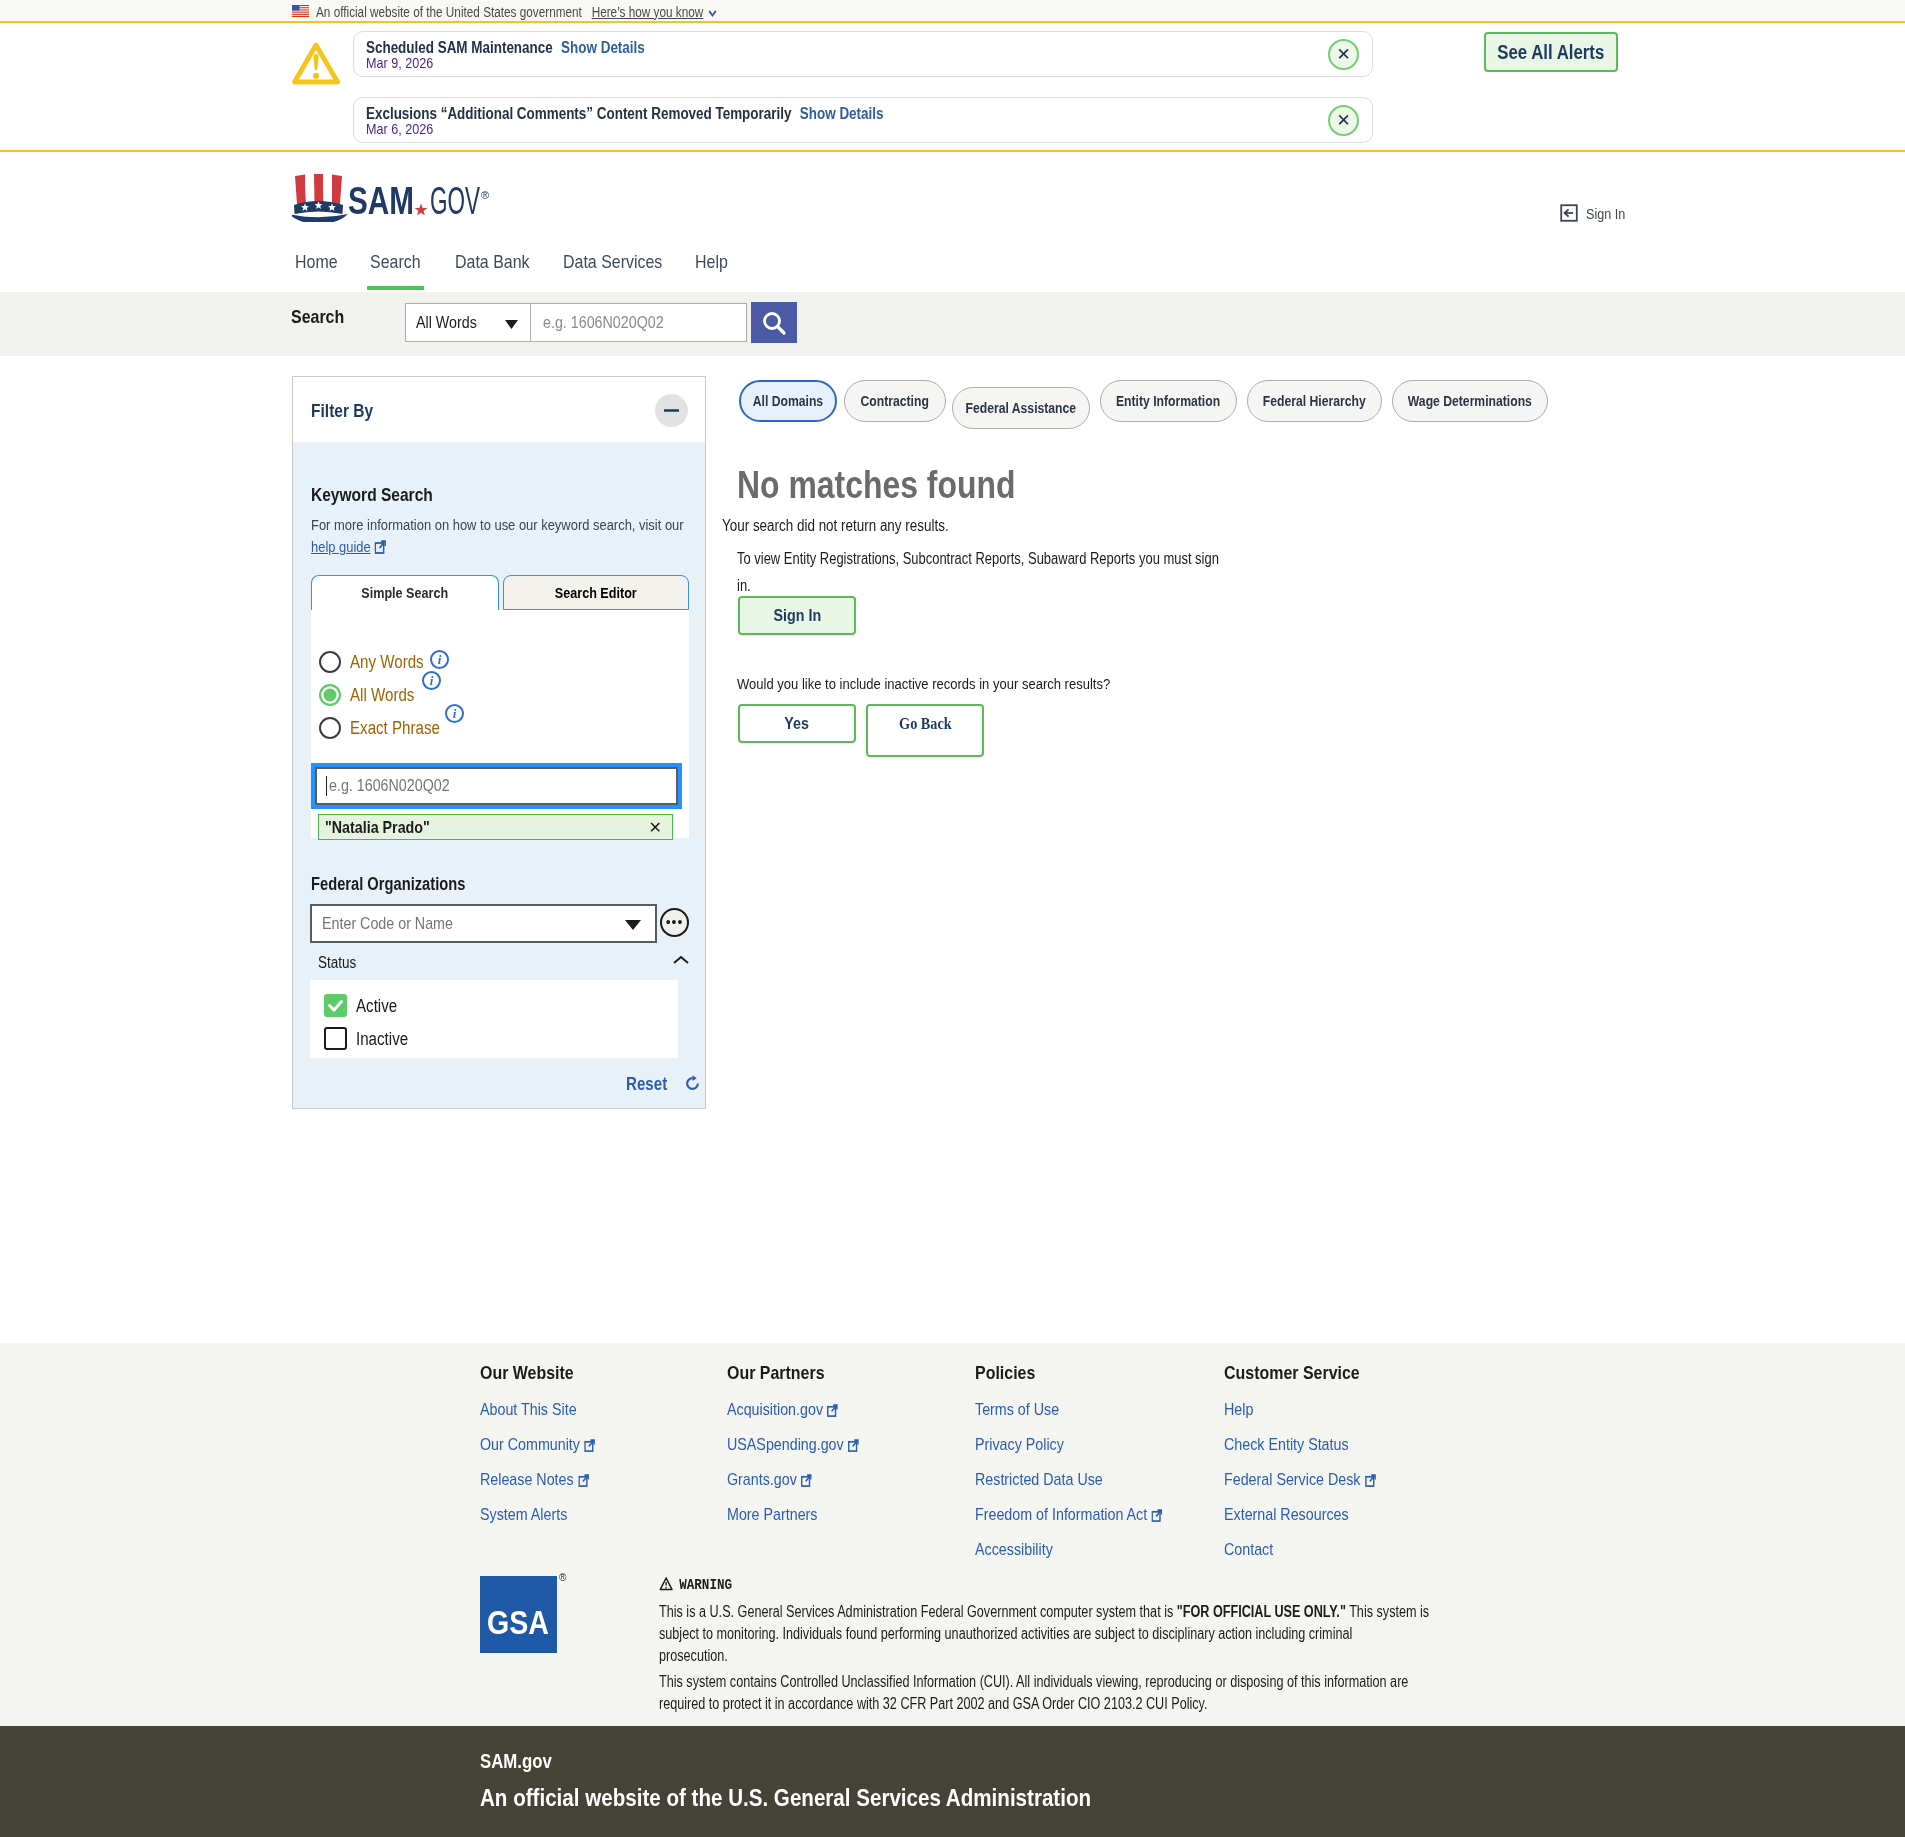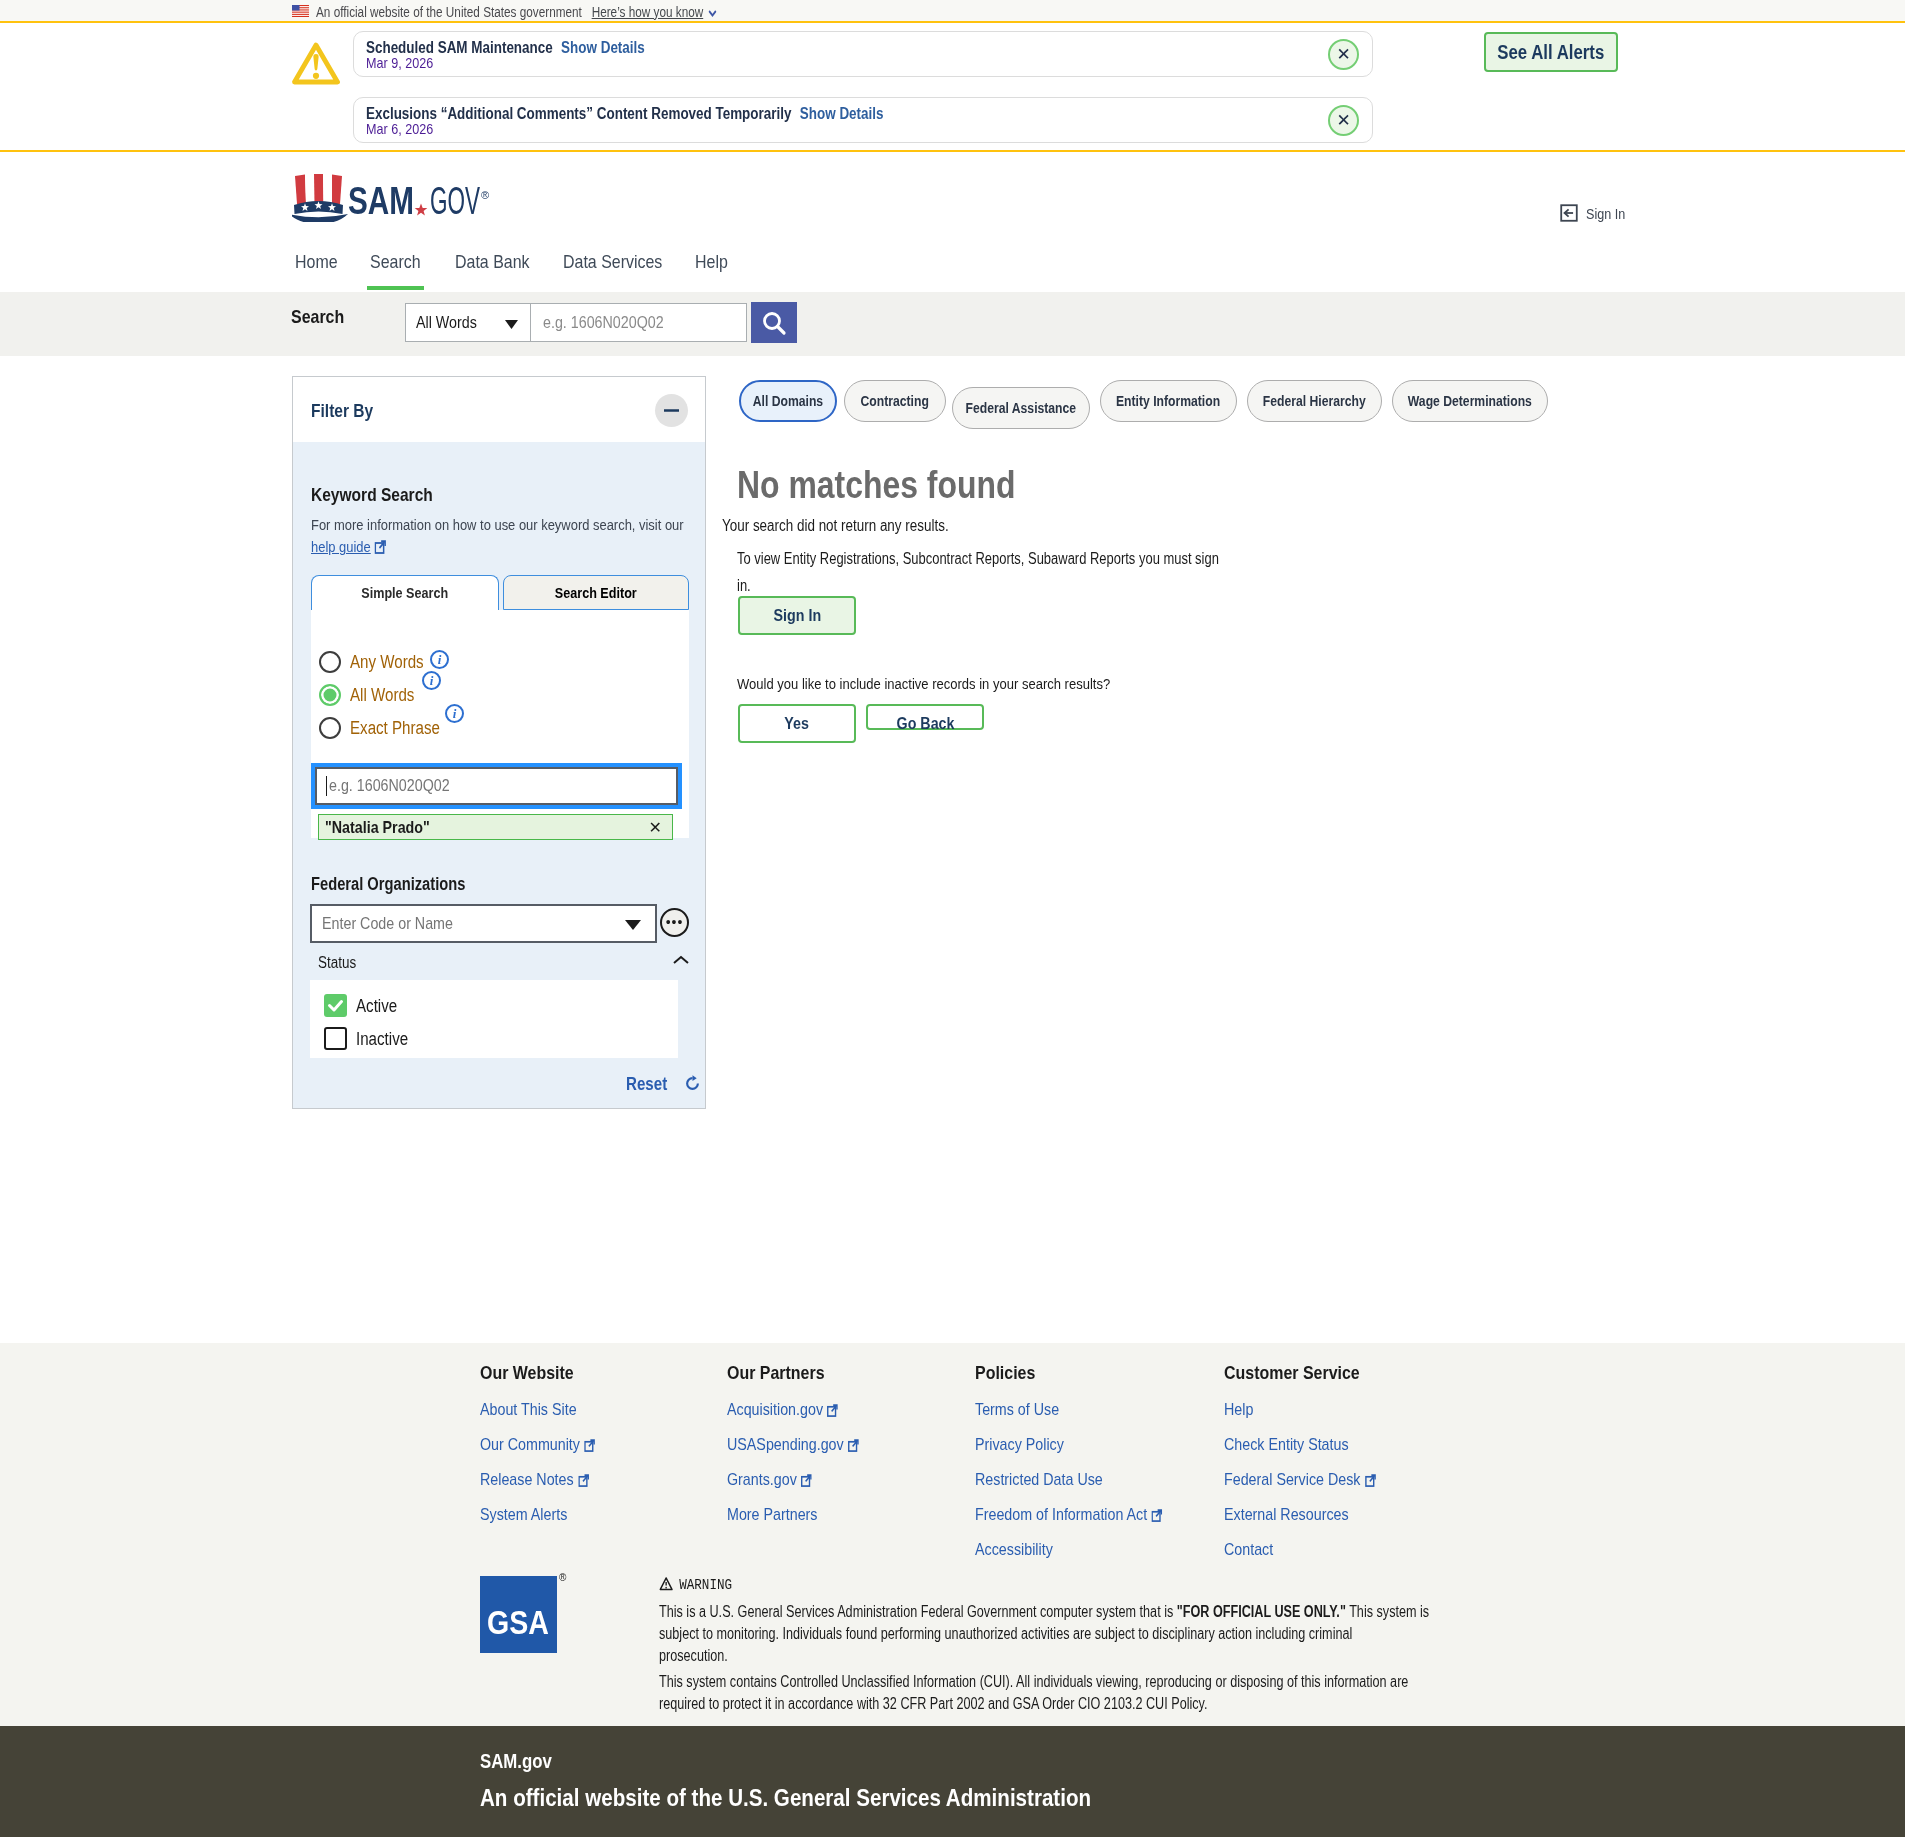--- a/index.html
+++ b/index.html
@@ -73,30 +73,30 @@
 
 .pill { position:absolute; top:380px; height:42px; border-radius:21px; font-size:14.5px; font-weight:bold; color:#2b3545; text-align:center; background:#f5f5f3; border:1px solid #adadad; white-space:nowrap; }
 .pill.active { background:#e8f1fb; border:2px solid #2e66c6; }
 #nomatch { position:absolute; left:737px; top:464px; font-size:38px; font-weight:bold; color:#6b6b6b; }
 #nr1 { position:absolute; left:722px; top:517px; font-size:16px; color:#1b1b1b;text-align:center; }
 #nr2 { position:absolute; left:737px; top:545px; width:640px; font-size:16px; color:#1b1b1b; line-height:27px; transform:scaleX(0.81); transform-origin:0 0; white-space:nowrap; }
 .gbtn { position:absolute; border:2px solid #58ba58; border-radius:4px; font-size:17px; font-weight:bold; color:#1c3a5e; text-align:center; }
 #signinbtn { left:738px; top:596px; width:118px; height:39px; background:#e9f5e5; line-height:35px; }
 #wouldq { position:absolute; left:737px; top:675px; font-size:15.5px; color:#1b1b1b; }
 #yesbtn { left:738px; top:704px; width:118px; height:39px; background:#fff; line-height:35px; }
-#gobackbtn { left:866px; top:704px; width:118px; height:26px; background:#fff; line-height:35px; }
+#gobackbtn { left:866px; top:704px; width:118px; height:53px; background:#fff; line-height:35px;font-family:Liberation Serif, serif; }
 
 #footer { position:absolute; left:0; top:1343px; width:1905px; height:383px; background:#f4f4f0; }
 .fcol h3 { font-size:19px; font-weight:bold; color:#1b1b1b; margin-bottom:16px; }
 .fcol { position:absolute; top:19px; }
 .fcol a { display:block; font-size:17px; color:#2a5db0; text-decoration:none; margin-bottom:14px; height:21px; }
 .extic { margin-left:5px; vertical-align:-2px; }
 #gsalogo { position:absolute; left:480px; top:233px; width:77px; height:77px; background:#2058a8; }
 #warnblock { position:absolute; left:659px; top:233px; width:1000px; }
-#warnblock h4 { font-family:"Liberation Mono", monospace; font-size:15px; font-weight:normal; color:#1b1b1b; margin-bottom:7px; }
+#warnblock h4 { font-family:"Liberation Mono", monospace; font-size:15px; font-weight:bold; color:#1b1b1b; margin-bottom:7px; }
 #warnblock p { font-size:16px; color:#1b1b1b; line-height:22px; margin-bottom:4px; transform:scaleX(0.789); transform-origin:0 0; width:1000px; white-space:nowrap; }
 
 #dfooter { position:absolute; left:0; top:1726px; width:1905px; height:111px; background:#454337; color:#fff; }
 #dfooter .a { position:absolute; left:480px; top:24px; font-size:20px; font-weight:bold; }
 #dfooter .b { position:absolute; left:480px; top:58px; font-size:24.5px; font-weight:bold; }
 </style>
 </head>
 <body>
 <div id="page">
 

